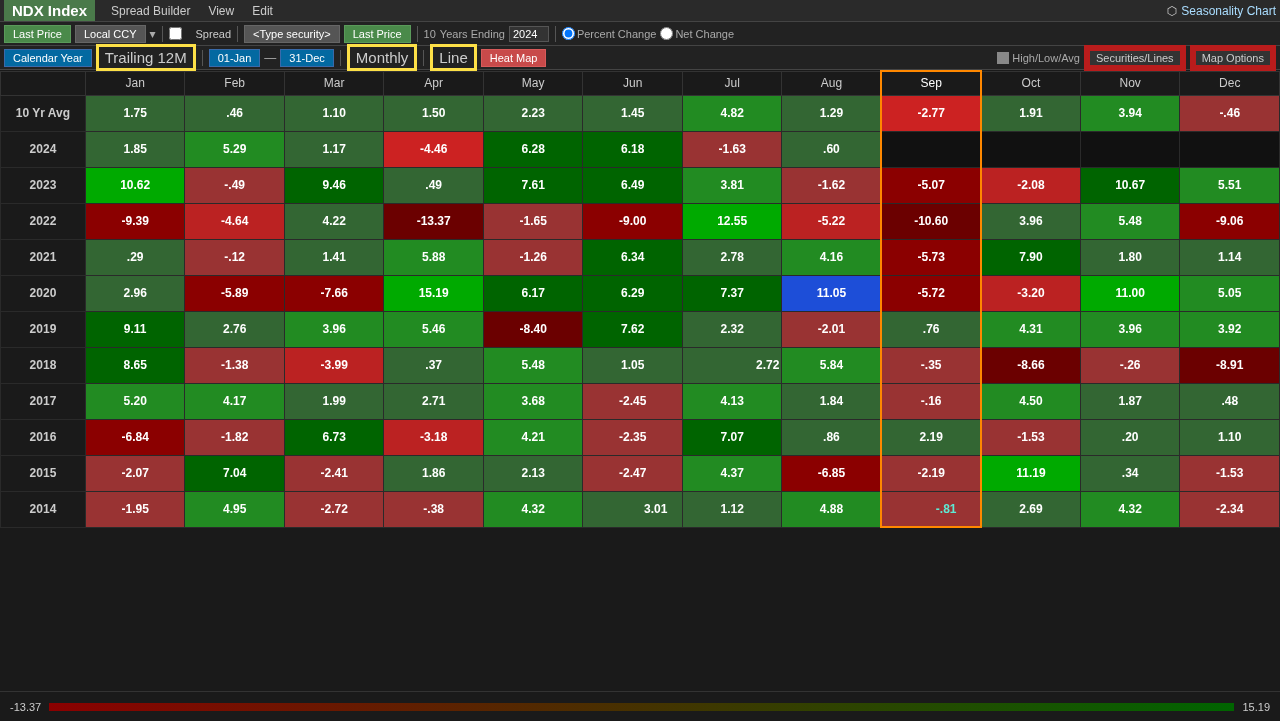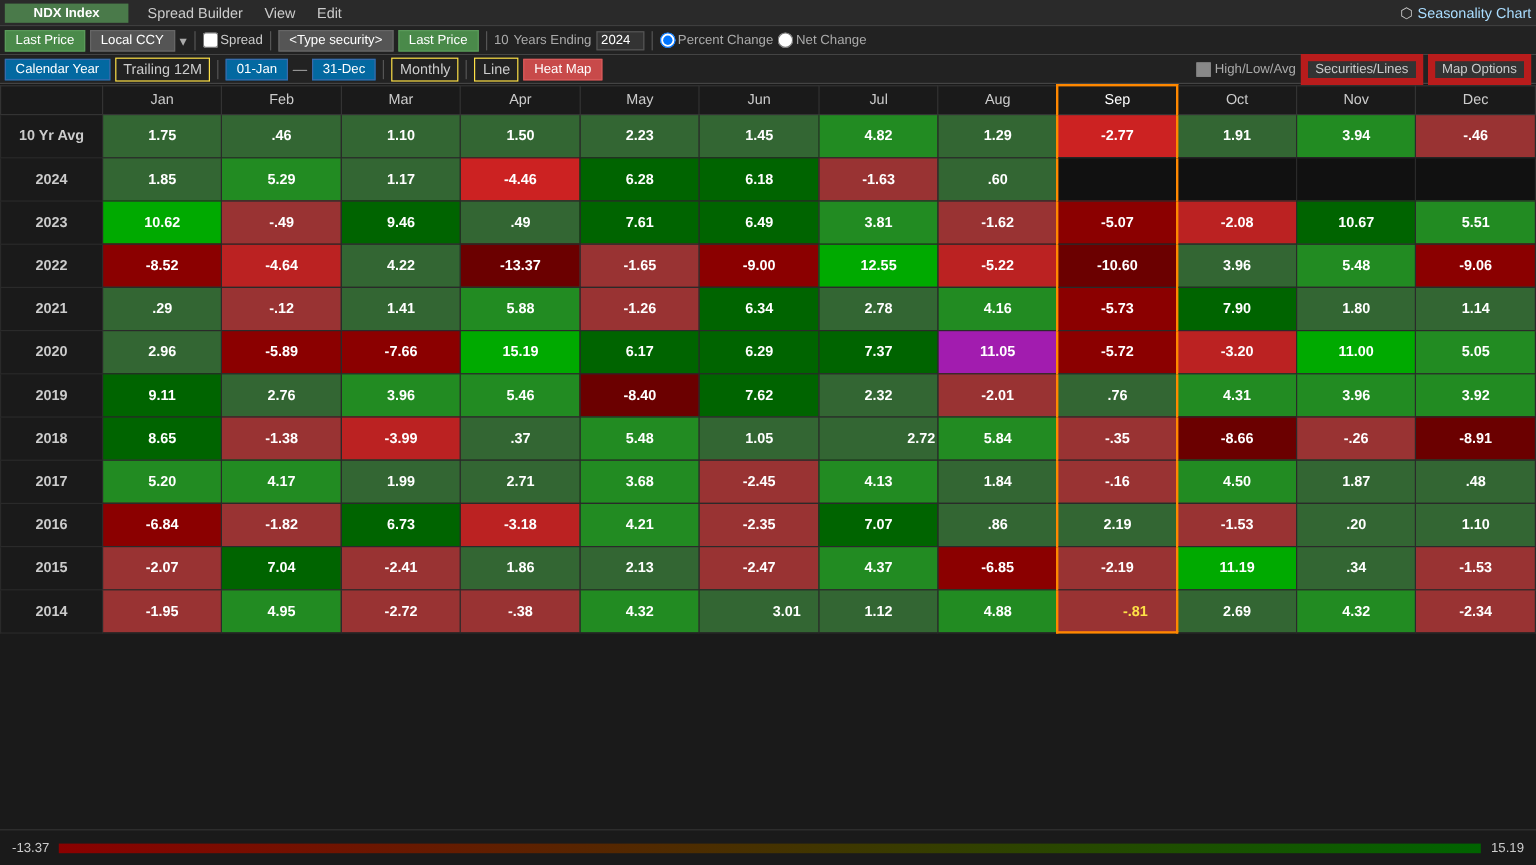--- a/index.html
+++ b/index.html
@@ -18,23 +18,23 @@
       display: flex;
       align-items: center;
       background: #2a2a2a;
       height: 22px;
       padding: 0 4px;
       border-bottom: 1px solid #444;
     }
     .header-title {
       background: #4a7a4a;
       color: #fff;
-      padding: 2px 24px;
+      padding: 2px 8px;
       font-weight: bold;
-      font-size: 11px;
+      font-size: 15px;
       margin-right: 8px;
     }
     .header-nav {
       display: flex;
       gap: 2px;
     }
     .header-nav-item {
       color: #ccc;
       padding: 2px 8px;
       cursor: pointer;
@@ -73,21 +73,21 @@
     }
     .btn-gray {
       background: #555;
       color: #fff;
       padding: 2px 8px;
       border: 1px solid #666;
       font-size: 11px;
       cursor: pointer;
     }
     .separator { width: 1px; background: #555; height: 16px; margin: 0 2px; }
-    .checkbox-label { color: #ccc; font-size: 11px; display: flex; align-items: center; gap: 2px; }
+    .checkbox-label { color: #ccc; font-size: 11px; display: flex; align-items: center; gap: 14px; }
     .input-small {
       background: #333;
       color: #fff;
       border: 1px solid #555;
       width: 40px;
       padding: 1px 3px;
       font-size: 11px;
     }
     .radio-label { color: #aaa; font-size: 11px; display: flex; align-items: center; gap: 2px; }
 
@@ -106,22 +106,22 @@
       color: #fff;
       padding: 2px 8px;
       border: 1px solid #3a6aaa;
       font-size: 11px;
       cursor: pointer;
     }
     .btn-outline {
       background: transparent;
       color: #ccc;
       padding: 2px 6px;
-      border: 1px solid #fde047;
-      font-size: 12px;
+      border: 3px solid #fde047;
+      font-size: 15px;
       cursor: pointer;
     }
     .btn-heatmap {
       background: #c84a4a;
       color: #fff;
       padding: 2px 8px;
       border: 1px solid #d85a5a;
       font-size: 11px;
       cursor: pointer;
     }
@@ -342,21 +342,21 @@
             <td style="background: rgb(0, 100, 0); color: rgb(255, 255, 255);">6.49</td>
             <td style="background: rgb(34, 139, 34); color: rgb(255, 255, 255);">3.81</td>
             <td style="background: rgb(153, 51, 51); color: rgb(255, 255, 255);">-1.62</td>
             <td style="background: rgb(139, 0, 0); color: rgb(255, 255, 255); border-left: 2px solid rgb(255, 136, 0); border-right: 2px solid rgb(255, 136, 0);">-5.07</td>
             <td style="background: rgb(187, 34, 34); color: rgb(255, 255, 255);">-2.08</td>
             <td style="background: rgb(0, 100, 0); color: rgb(255, 255, 255);">10.67</td>
             <td style="background: rgb(34, 139, 34); color: rgb(255, 255, 255);">5.51</td>
           </tr>
           <tr>
             <td class="row-label">2022</td>
-            <td style="background: rgb(139, 0, 0); color: rgb(255, 255, 255);">-8.52</td>
+            <td style="background: rgb(139, 0, 0); color: rgb(255, 255, 255);">-9.39</td>
             <td style="background: rgb(187, 34, 34); color: rgb(255, 255, 255);">-4.64</td>
             <td style="background: rgb(51, 102, 51); color: rgb(255, 255, 255);">4.22</td>
             <td style="background: rgb(107, 0, 0); color: rgb(255, 255, 255);">-13.37</td>
             <td style="background: rgb(153, 51, 51); color: rgb(255, 255, 255);">-1.65</td>
             <td style="background: rgb(139, 0, 0); color: rgb(255, 255, 255);">-9.00</td>
             <td style="background: rgb(0, 170, 0); color: rgb(255, 255, 255);">12.55</td>
             <td style="background: rgb(187, 34, 34); color: rgb(255, 255, 255);">-5.22</td>
             <td style="background: rgb(107, 0, 0); color: rgb(255, 255, 255); border-left: 2px solid rgb(255, 136, 0); border-right: 2px solid rgb(255, 136, 0);">-10.60</td>
             <td style="background: rgb(51, 102, 51); color: rgb(255, 255, 255);">3.96</td>
             <td style="background: rgb(34, 139, 34); color: rgb(255, 255, 255);">5.48</td>
@@ -379,21 +379,21 @@
           </tr>
           <tr>
             <td class="row-label">2020</td>
             <td style="background: rgb(51, 102, 51); color: rgb(255, 255, 255);">2.96</td>
             <td style="background: rgb(139, 0, 0); color: rgb(255, 255, 255);">-5.89</td>
             <td style="background: rgb(139, 0, 0); color: rgb(255, 255, 255);">-7.66</td>
             <td style="background: rgb(0, 170, 0); color: rgb(255, 255, 255);">15.19</td>
             <td style="background: rgb(0, 100, 0); color: rgb(255, 255, 255);">6.17</td>
             <td style="background: rgb(0, 100, 0); color: rgb(255, 255, 255);">6.29</td>
             <td style="background: rgb(0, 100, 0); color: rgb(255, 255, 255);">7.37</td>
-            <td style="background: #a21caf; color: rgb(255, 255, 255);">11.05</td>
+            <td style="background: #1d4ed8; color: rgb(255, 255, 255);">11.05</td>
             <td style="background: rgb(139, 0, 0); color: rgb(255, 255, 255); border-left: 2px solid rgb(255, 136, 0); border-right: 2px solid rgb(255, 136, 0);">-5.72</td>
             <td style="background: rgb(187, 34, 34); color: rgb(255, 255, 255);">-3.20</td>
             <td style="background: rgb(0, 170, 0); color: rgb(255, 255, 255);">11.00</td>
             <td style="background: rgb(34, 139, 34); color: rgb(255, 255, 255);">5.05</td>
           </tr>
           <tr>
             <td class="row-label">2019</td>
             <td style="background: rgb(0, 100, 0); color: rgb(255, 255, 255);">9.11</td>
             <td style="background: rgb(51, 102, 51); color: rgb(255, 255, 255);">2.76</td>
             <td style="background: rgb(34, 139, 34); color: rgb(255, 255, 255);">3.96</td>
@@ -470,21 +470,21 @@
           <tr>
             <td class="row-label">2014</td>
             <td style="background: rgb(153, 51, 51); color: rgb(255, 255, 255);">-1.95</td>
             <td style="background: rgb(34, 139, 34); color: rgb(255, 255, 255);">4.95</td>
             <td style="background: rgb(153, 51, 51); color: rgb(255, 255, 255);">-2.72</td>
             <td style="background: rgb(153, 51, 51); color: rgb(255, 255, 255);">-.38</td>
             <td style="background: rgb(34, 139, 34); color: rgb(255, 255, 255);">4.32</td>
             <td style="background: rgb(51, 102, 51); color: rgb(255, 255, 255); padding-left: 48px;">3.01</td>
             <td style="background: rgb(51, 102, 51); color: rgb(255, 255, 255);">1.12</td>
             <td style="background: rgb(34, 139, 34); color: rgb(255, 255, 255);">4.88</td>
-            <td style="background: rgb(153, 51, 51); color: #fde047; border-left: 2px solid rgb(255, 136, 0); border-right: 2px solid rgb(255, 136, 0); border-bottom: 2px solid rgb(255, 136, 0); padding-left: 32px;">-.81</td>
+            <td style="background: rgb(153, 51, 51); color: #5eead4; border-left: 2px solid rgb(255, 136, 0); border-right: 2px solid rgb(255, 136, 0); border-bottom: 2px solid rgb(255, 136, 0); padding-left: 32px;">-.81</td>
             <td style="background: rgb(51, 102, 51); color: rgb(255, 255, 255);">2.69</td>
             <td style="background: rgb(34, 139, 34); color: rgb(255, 255, 255);">4.32</td>
             <td style="background: rgb(153, 51, 51); color: rgb(255, 255, 255);">-2.34</td>
           </tr>
         </tbody>
     </table>
   </div>
 </div>
 
 <div class="bottom-bar">

